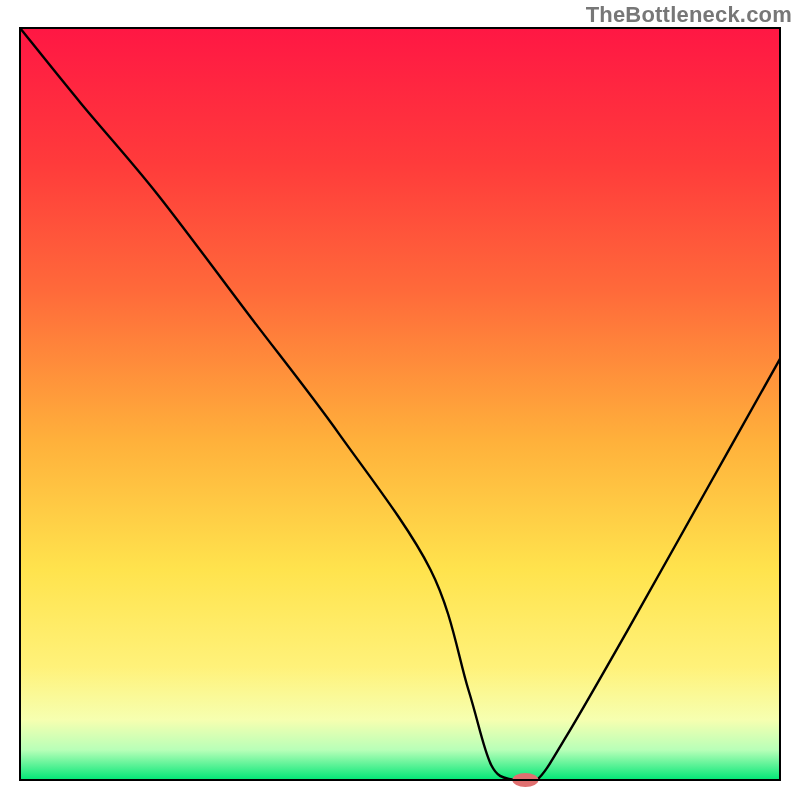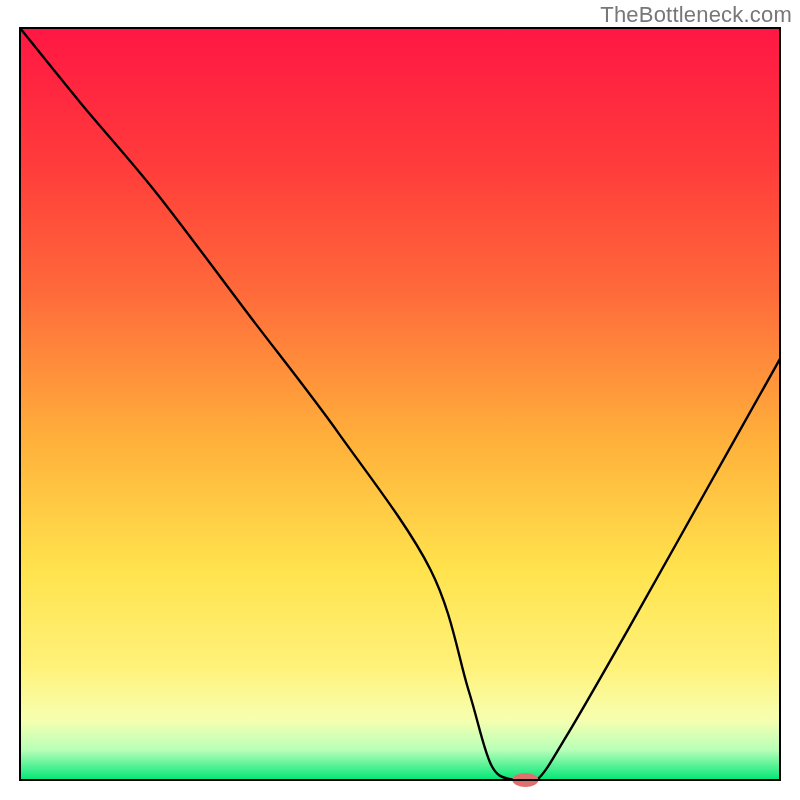--- a/index.html
+++ b/index.html
@@ -14,21 +14,21 @@
     position: relative;
     width: 800px;
     height: 800px;
   }
   .attribution {
     position: absolute;
     top: 2px;
     right: 8px;
     font-size: 22px;
     color: #777777;
-    font-weight: 400;
+    font-weight: 700;
     letter-spacing: 0.2px;
     z-index: 10;
   }
   svg {
     display: block;
   }
 </style>
 </head>
 <body>
 

